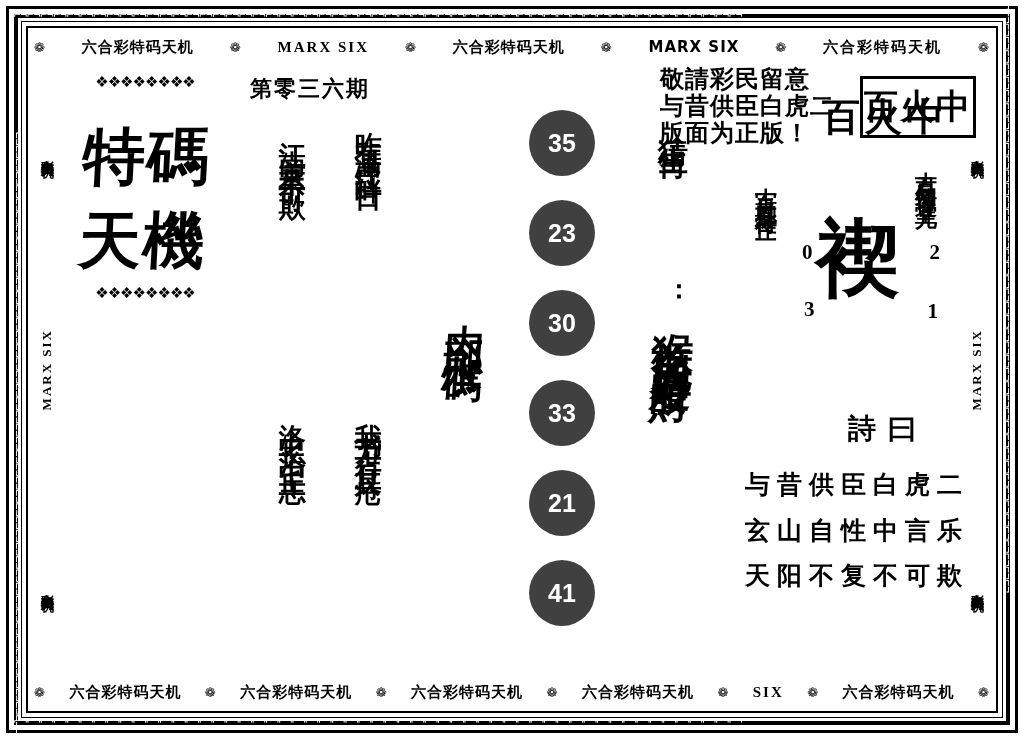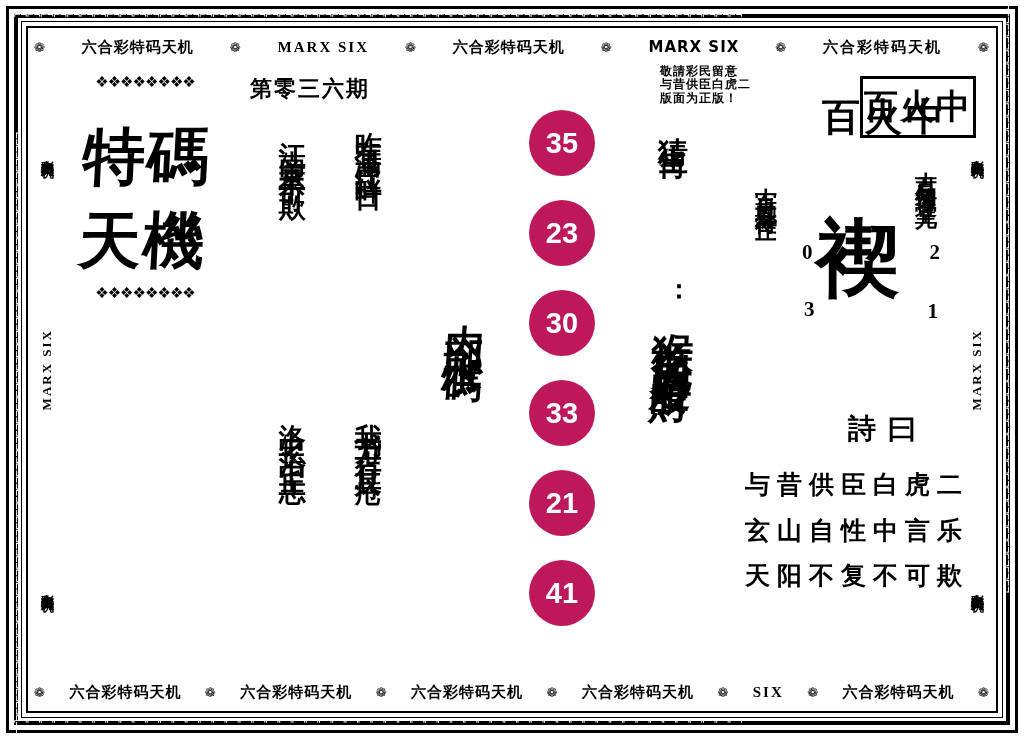--- a/index.html
+++ b/index.html
@@ -174,25 +174,25 @@
 
   
   .balls {
     position: absolute;
     left: 452px; top: 48px;
     width: 96px;
   }
   .ball {
     width: 66px; height: 66px;
     border-radius: 50%;
-    background: #be185d;
+    background: #404040;
     color: #fff;
     font-family: "Liberation Sans", sans-serif;
     font-weight: bold;
-    font-size: 29px;
+    font-size: 25px;
     display: flex;
     align-items: center;
     justify-content: center;
     margin: 0 auto 24px auto;
   }
 
   
   .zodiac-head {
     position: absolute;
     left: 590px; top: 52px;
@@ -219,22 +219,22 @@
     font-weight: bold;
     letter-spacing: 8px;
     transform: skewX(-3deg);
   }
 
   
   .notice {
     position: absolute;
     left: 598px; top: 4px;
     width: 260px;
-    font-family: Liberation Mono, monospace;
-    font-size: 12px;
+    font-family: Liberation Sans, sans-serif;
+    font-size: 24px;
     line-height: 1.12;
     font-weight: bold;
     letter-spacing: 1px;
   }
   .notice div { white-space: nowrap; }
   .stamp {
     position: absolute;
     left: 798px; top: 14px;
     width: 116px; height: 62px;
     border: 3px solid #000;

